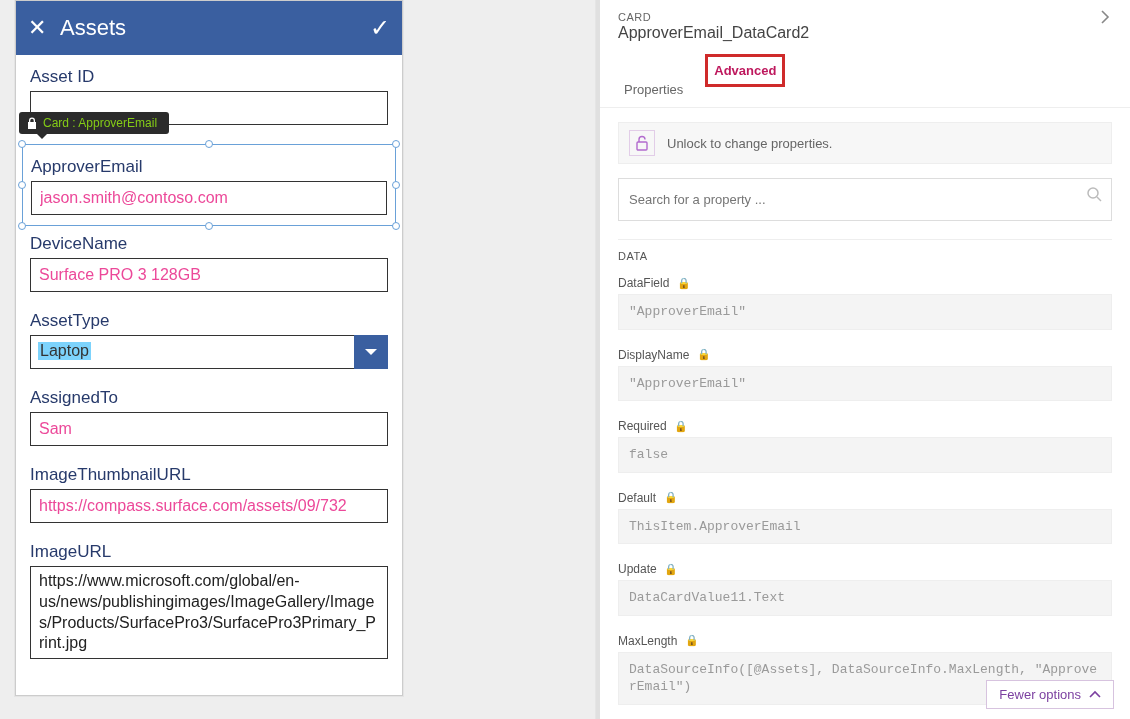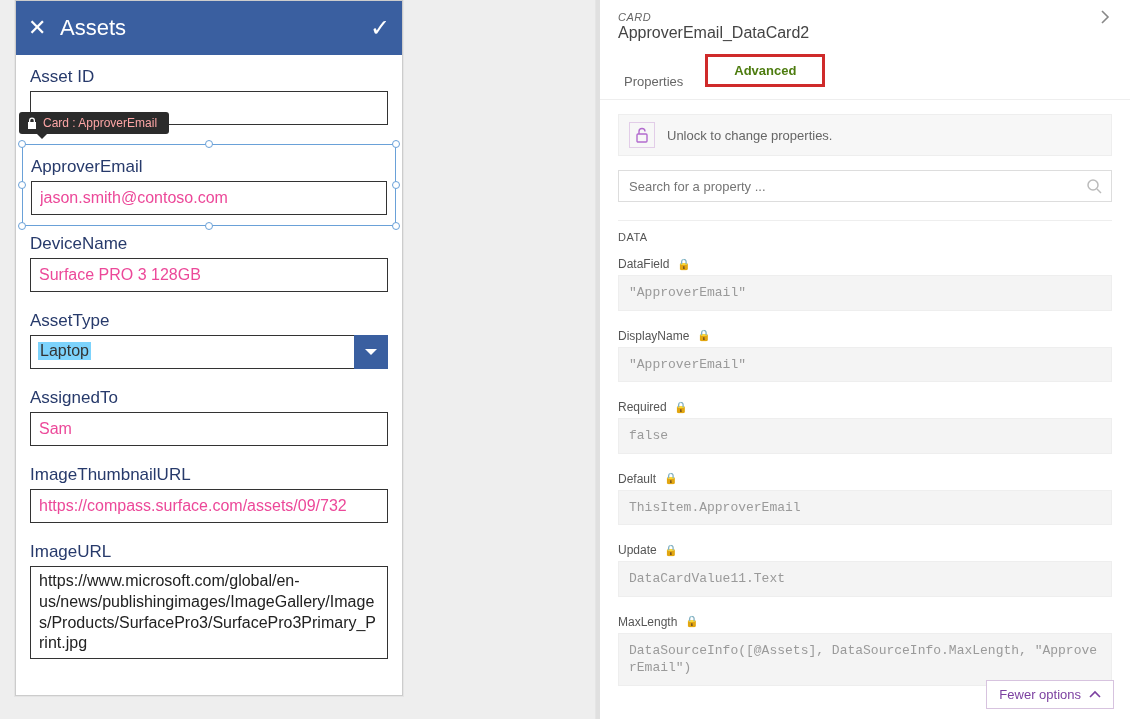--- a/index.html
+++ b/index.html
@@ -122,21 +122,21 @@
   .h-ml { top: 50%; left: -5px; margin-top: -4px; }
   .h-mr { top: 50%; right: -5px; margin-top: -4px; }
   .h-bl { bottom: -5px; left: -5px; }
   .h-bm { bottom: -5px; left: 50%; margin-left: -4px; }
   .h-br { bottom: -5px; right: -5px; }
 
   .tooltip-pill {
     position: absolute;
     top: -33px; left: -4px;
     background: #2b2b2b;
-    color: #fca5a5;
+    color: #84cc16;
     font-size: 12px;
     padding: 4px 12px 4px 8px;
     border-radius: 3px;
     display: flex;
     align-items: center;
     gap: 6px;
     white-space: nowrap;
   }
   .tooltip-pill:after {
     content: "";
@@ -158,21 +158,20 @@
     display: flex;
     flex-direction: column;
   }
   .prop-header {
     padding: 10px 18px 0 18px;
   }
   .prop-header-row {
     display: flex;
     justify-content: space-between;
     align-items: center;
-    font-style: italic;
   }
   .prop-kicker {
     font-size: 11px;
     letter-spacing: .5px;
     color: #666;
   }
   .prop-chevron {
     color: #666;
     font-size: 18px;
     cursor: pointer;
@@ -191,24 +190,24 @@
     padding: 0 18px;
   }
   .prop-tab {
     font-size: 13px;
     color: #666;
     padding: 8px 6px 10px 6px;
     cursor: pointer;
   }
   .prop-tab.active {
     font-weight: 600;
-    color: #4d7c0f;
+    color: #be185d;
     border: 3px solid #cf2a2a;
-    padding: 6px 26px;
-    margin-bottom: 12px;
+    padding: 6px 6px;
+    margin-bottom: 20px;
   }
   .unlock-bar {
     margin: 14px 18px;
     background: #f7f7f7;
     border: 1px solid #eee;
     display: flex;
     align-items: center;
     height: 42px;
     padding: 0 10px;
     gap: 12px;
@@ -219,21 +218,21 @@
     display: flex; align-items: center; justify-content: center;
   }
   .unlock-text { color: #666; font-size: 13px; }
 
   .search-row {
     margin: 0 18px 12px 18px;
     position: relative;
   }
   .search-input {
     width: 100%;
-    height: 32px;
+    height: 43px;
     border: 1px solid #ddd;
     padding: 4px 34px 4px 10px;
     font-size: 13px;
     color: #0369a1;
   }
   .search-icon {
     position: absolute;
     right: 10px; top: 8px;
     color: #bbb;
   }

